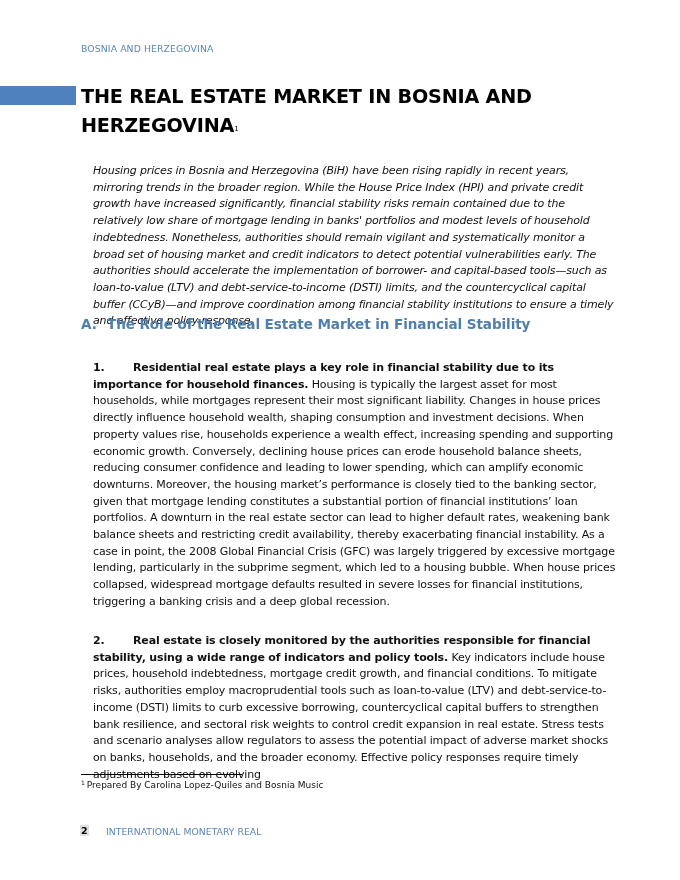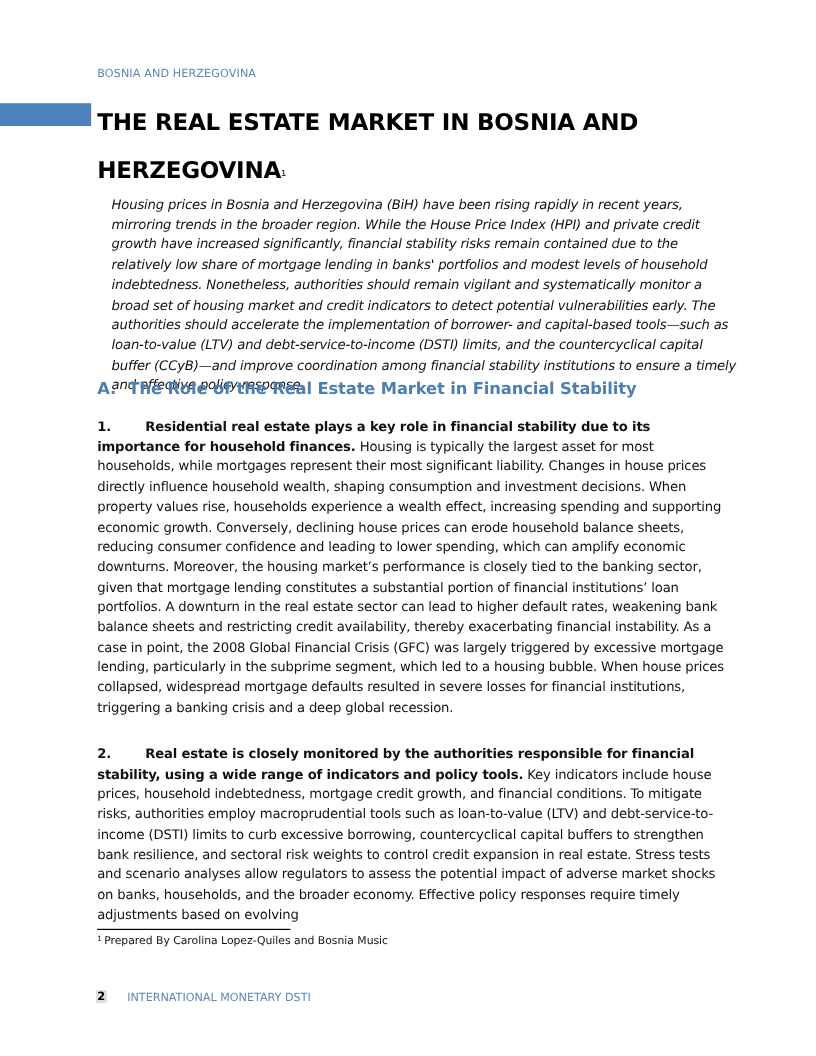--- a/index.html
+++ b/index.html
@@ -1,29 +1,29 @@
 <!DOCTYPE html>
 <html><head>
 <meta charset="utf-8">
 <style>
   html, body { margin: 0; padding: 0; background: #ffffff; }
   body { width: 680px; height: 880px; position: relative; overflow: hidden;
          font-family: "DejaVu Sans", "Liberation Sans", sans-serif; color: #111; }
-  .running-head { position: absolute; left: 81px; top: 56px; font-size: 9.3px;
+  .running-head { position: absolute; left: 81px; top: 43px; font-size: 9.3px;
                   color: #5b86b4; letter-spacing: 0.1px; }
   .title-bar { position: absolute; left: 0; top: 86px; width: 76px; height: 19px; background: #4f81bd; }
   .title { position: absolute; left: 81px; top: 82px; width: 540px; margin: 0;
-           font-size: 19.2px; font-weight: bold; line-height: 40px; color: #000; letter-spacing: -0.2px; }
+           font-size: 19.2px; font-weight: bold; line-height: 29px; color: #000; letter-spacing: -0.2px; }
   .title sup { font-size: 7px; vertical-align: baseline; position: relative; top: -1px; font-weight: normal; }
   .abstract { position: absolute; left: 81px; top: 151px; width: 525px; margin: 12px;
               font-style: italic; font-size: 11px; line-height: 16.7px; color: #111; letter-spacing: -0.15px; }
   .section-heading { position: absolute; left: 81px; top: 316px; margin: 0;
                      font-size: 13.6px; font-weight: bold; color: #4f7fae; letter-spacing: -0.1px; }
   .section-heading .letter { display: inline-block; width: 26px; }
-  .para { position: absolute; left: 81px; width: 525px; margin: 0;
+  .para { position: absolute; left: 81px; width: 525px; margin: 12px;
           font-size: 11px; line-height: 16.7px; color: #111; letter-spacing: -0.15px; }
   .para .num { font-weight: bold; display: inline-block; width: 40px; }
   .para .lead { font-weight: bold; }
   .p1 { top: 348px; }
   .p2 { top: 621px; }
   .fn-rule { position: absolute; left: 81px; top: 774px; width: 161px; height: 1px; background: #000; }
   .footnote { position: absolute; left: 81px; top: 780px; font-size: 9px; color: #111; }
   .footnote sup { font-size: 6px; vertical-align: top; position: relative; top: -1px; margin-right: 2px; }
   .page-num { position: absolute; left: 80px; top: 825px; font-size: 9.5px; font-weight: bold;
               background: #e0e0e0; padding: 0 1px; color: #000; }
@@ -42,13 +42,13 @@
 <h2 class="section-heading"><span class="letter">A.</span><span>The Role of the Real Estate Market in Financial Stability</span></h2>
 
 <p class="para p1"><span class="num">1.</span><span class="lead">Residential real estate plays a key role in financial stability due to its importance for household finances.</span><span> Housing is typically the largest asset for most households, while mortgages represent their most significant liability. Changes in house prices directly influence household wealth, shaping consumption and investment decisions. When property values rise, households experience a wealth effect, increasing spending and supporting economic growth. Conversely, declining house prices can erode household balance sheets, reducing consumer confidence and leading to lower spending, which can amplify economic downturns. Moreover, the housing market’s performance is closely tied to the banking sector, given that mortgage lending constitutes a substantial portion of financial institutions’ loan portfolios. A downturn in the real estate sector can lead to higher default rates, weakening bank balance sheets and restricting credit availability, thereby exacerbating financial instability. As a case in point, the 2008 Global Financial Crisis (GFC) was largely triggered by excessive mortgage lending, particularly in the subprime segment, which led to a housing bubble. When house prices collapsed, widespread mortgage defaults resulted in severe losses for financial institutions, triggering a banking crisis and a deep global recession.</span></p>
 
 <p class="para p2"><span class="num">2.</span><span class="lead">Real estate is closely monitored by the authorities responsible for financial stability, using a wide range of indicators and policy tools.</span><span> Key indicators include house prices, household indebtedness, mortgage credit growth, and financial conditions. To mitigate risks, authorities employ macroprudential tools such as loan-to-value (LTV) and debt-service-to-income (DSTI) limits to curb excessive borrowing, countercyclical capital buffers to strengthen bank resilience, and sectoral risk weights to control credit expansion in real estate. Stress tests and scenario analyses allow regulators to assess the potential impact of adverse market shocks on banks, households, and the broader economy. Effective policy responses require timely adjustments based on evolving</span></p>
 
 <div class="fn-rule"></div>
 <div class="footnote"><sup>1</sup><span>Prepared By Carolina Lopez-Quiles and Bosnia Music</span></div>
 
 <div class="page-num">2</div>
-<div class="footer-text">INTERNATIONAL MONETARY DSTI</div>
+<div class="footer-text">INTERNATIONAL MONETARY REAL</div>
 
 </body></html>

